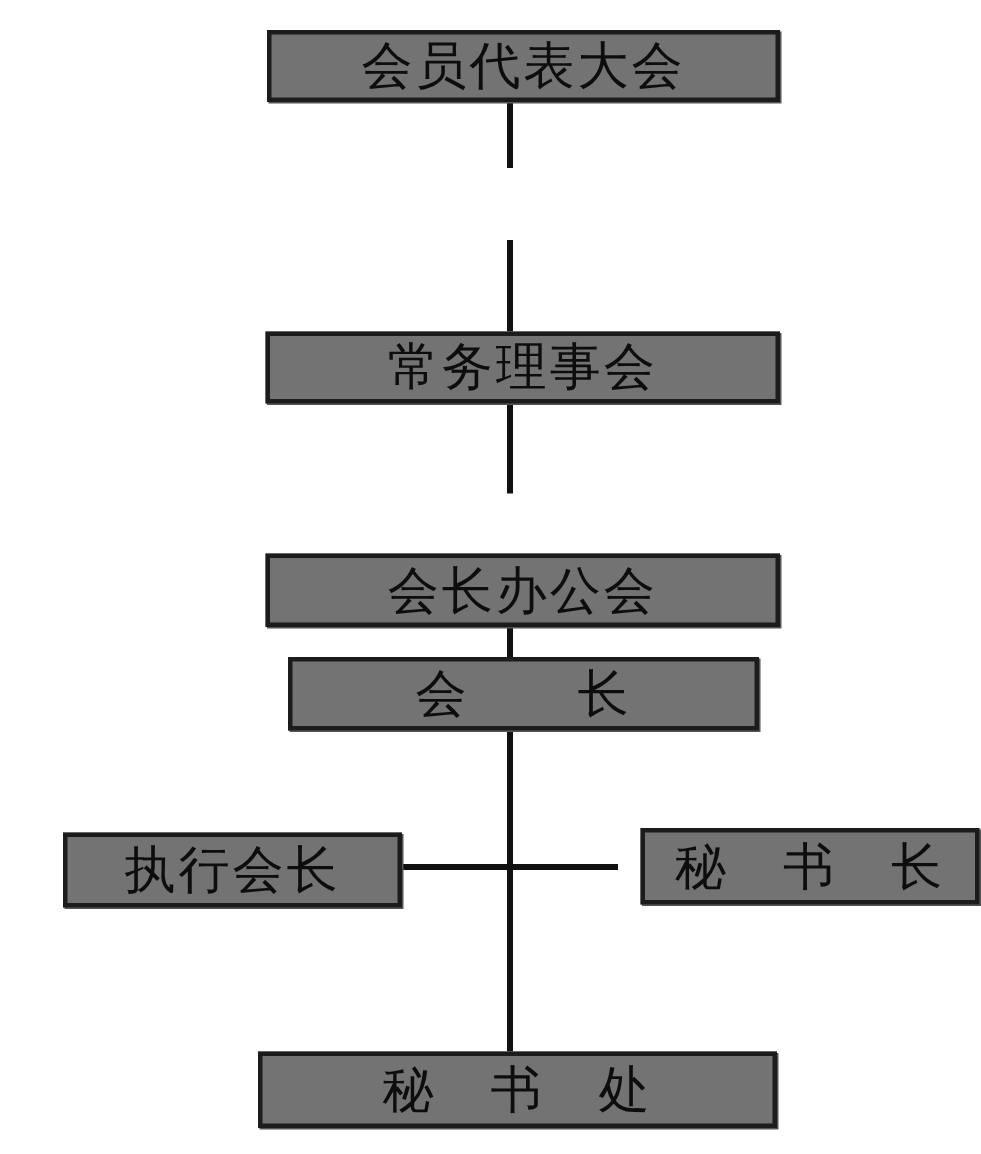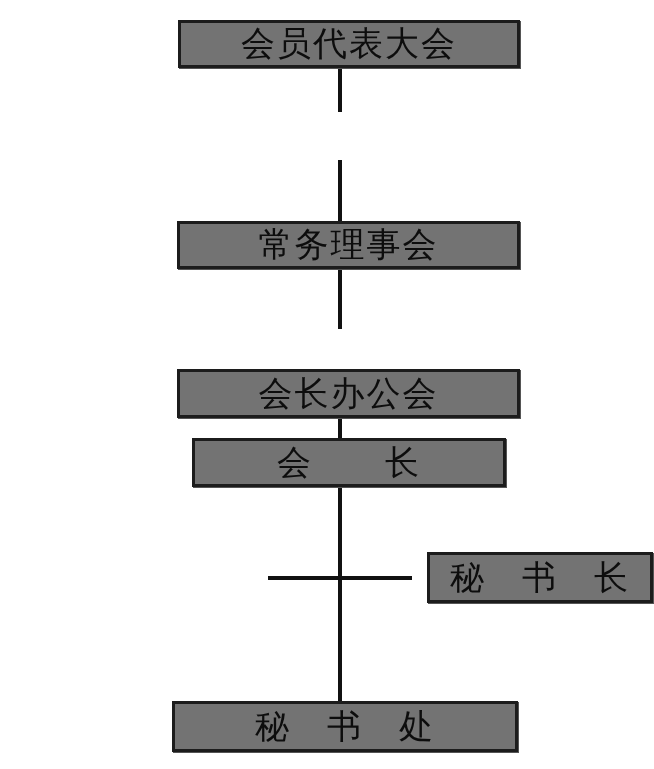--- a/index.html
+++ b/index.html
@@ -64,18 +64,19 @@
 
   <div class="node n-member-congress">会员代表大会</div>
 
 
   <div class="node n-standing-council">常务理事会</div>
 
   <div class="node n-president-office">会长办公会</div>
 
   <div class="node n-president">会　　长</div>
 
+  <div class="node n-exec-president">执行会长</div>
 
   <div class="node n-secretary-general">秘　书　长</div>
 
   <div class="node n-secretariat">秘　书　处</div>
 
 </div>
 
 </body></html>

